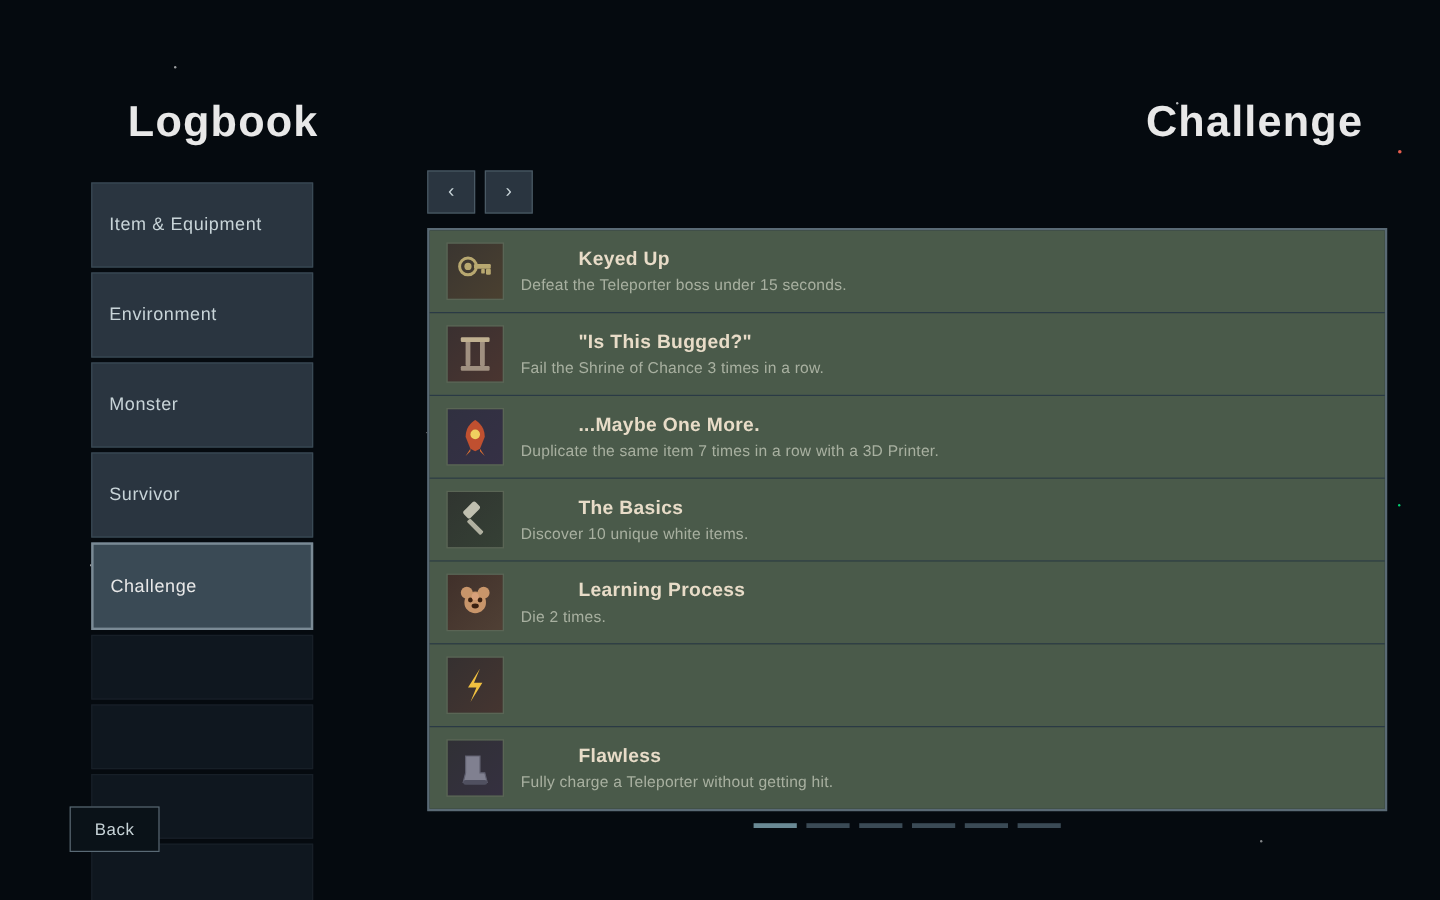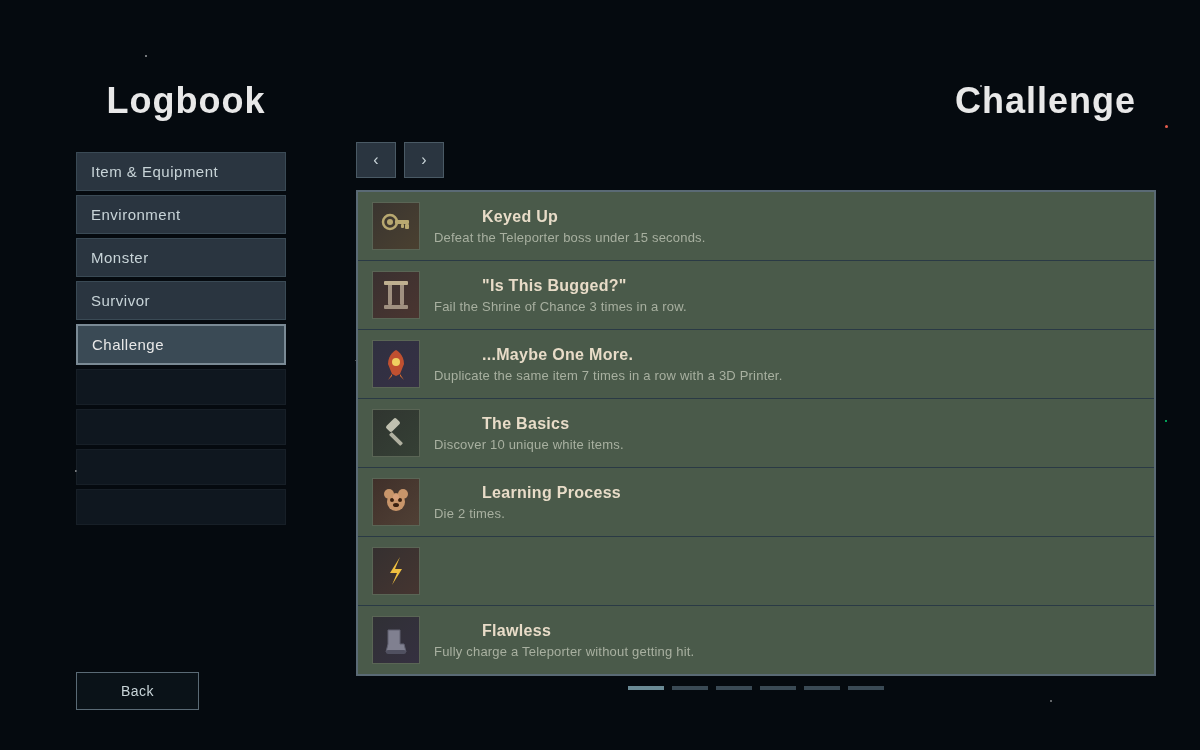--- a/index.html
+++ b/index.html
@@ -47,22 +47,22 @@
     .sidebar-title {
       color: #e8e8e8;
       font-size: 36px;
       font-weight: bold;
       margin-bottom: 30px;
       text-align: center;
       letter-spacing: 1px;
     }
 
     .nav-item {
-      width: 210px;
-      padding: 10px 14px;
+      width: 185px;
+      padding: 26px 14px;
       margin-bottom: 4px;
       background: #2a3540;
       border: 1px solid #3a4a55;
       color: #c8d4d8;
       font-size: 15px;
       cursor: pointer;
       letter-spacing: 0.5px;
     }
 
     .nav-item.active {
@@ -74,22 +74,22 @@
     .nav-item.empty {
       background: #1a2530;
       border: 1px solid #2a3540;
       opacity: 0.5;
       height: 36px;
     }
 
     .back-button {
       position: absolute;
       bottom: 40px;
-      left: 76px;
-      padding: 10px 44px;
+      left: 58px;
+      padding: 10px 20px;
       background: #0a1218;
       border: 1px solid #5a6a75;
       color: #c8d4d8;
       font-size: 14px;
       cursor: pointer;
       letter-spacing: 0.5px;
     }
 
     
     .content-area {

